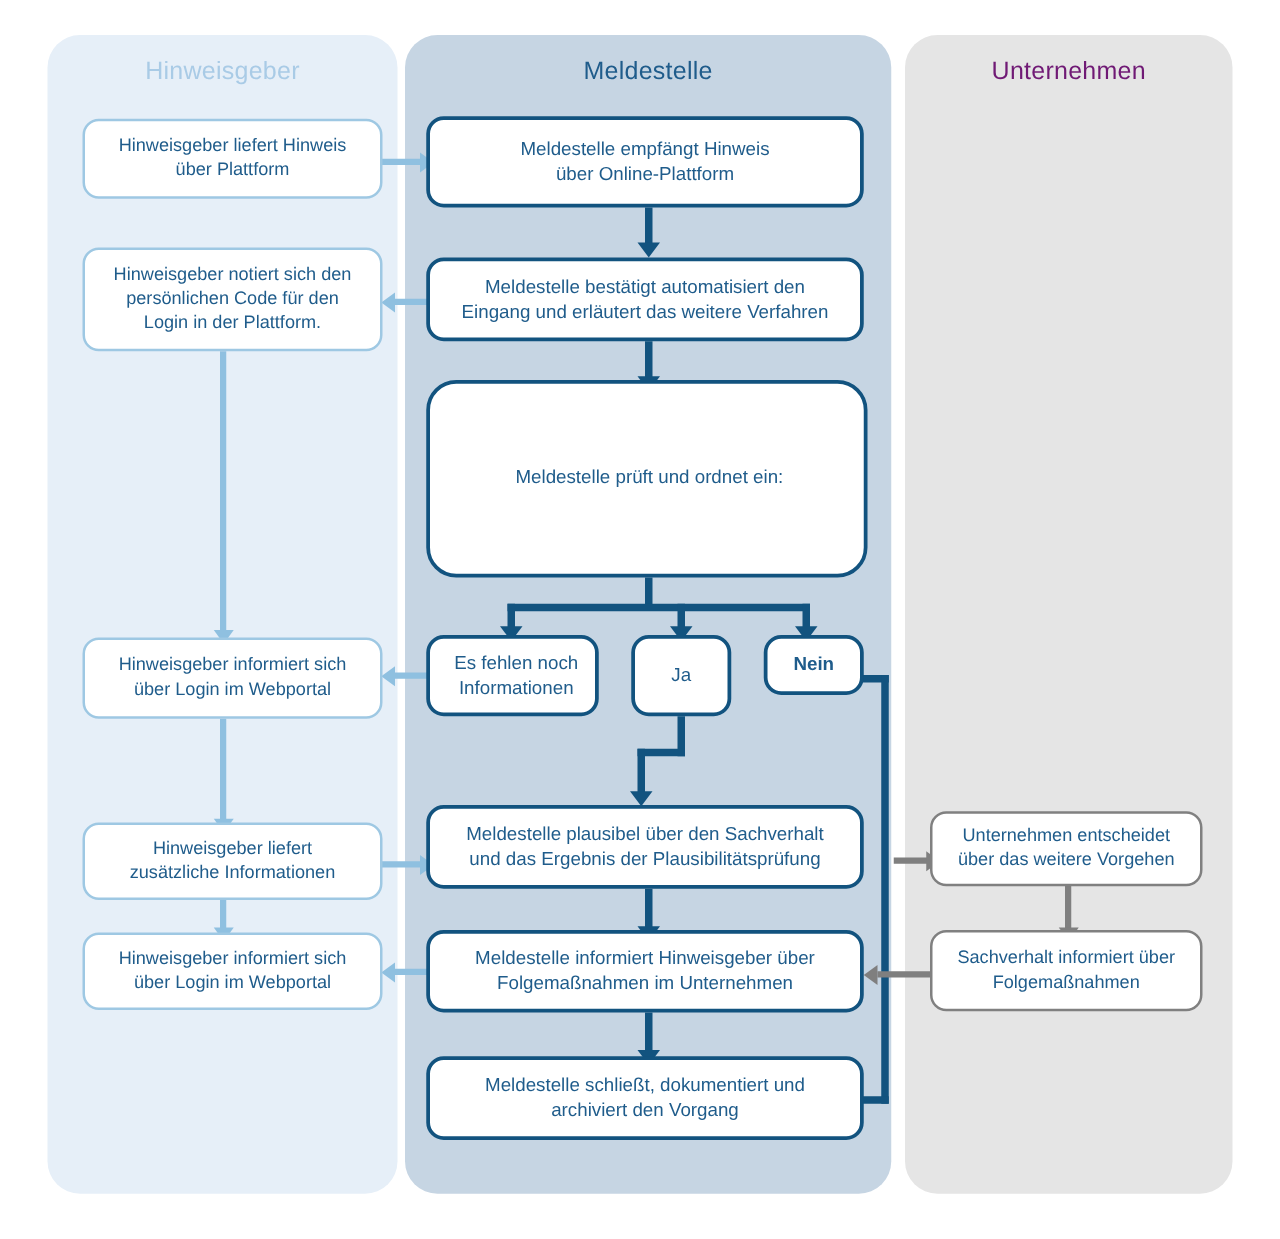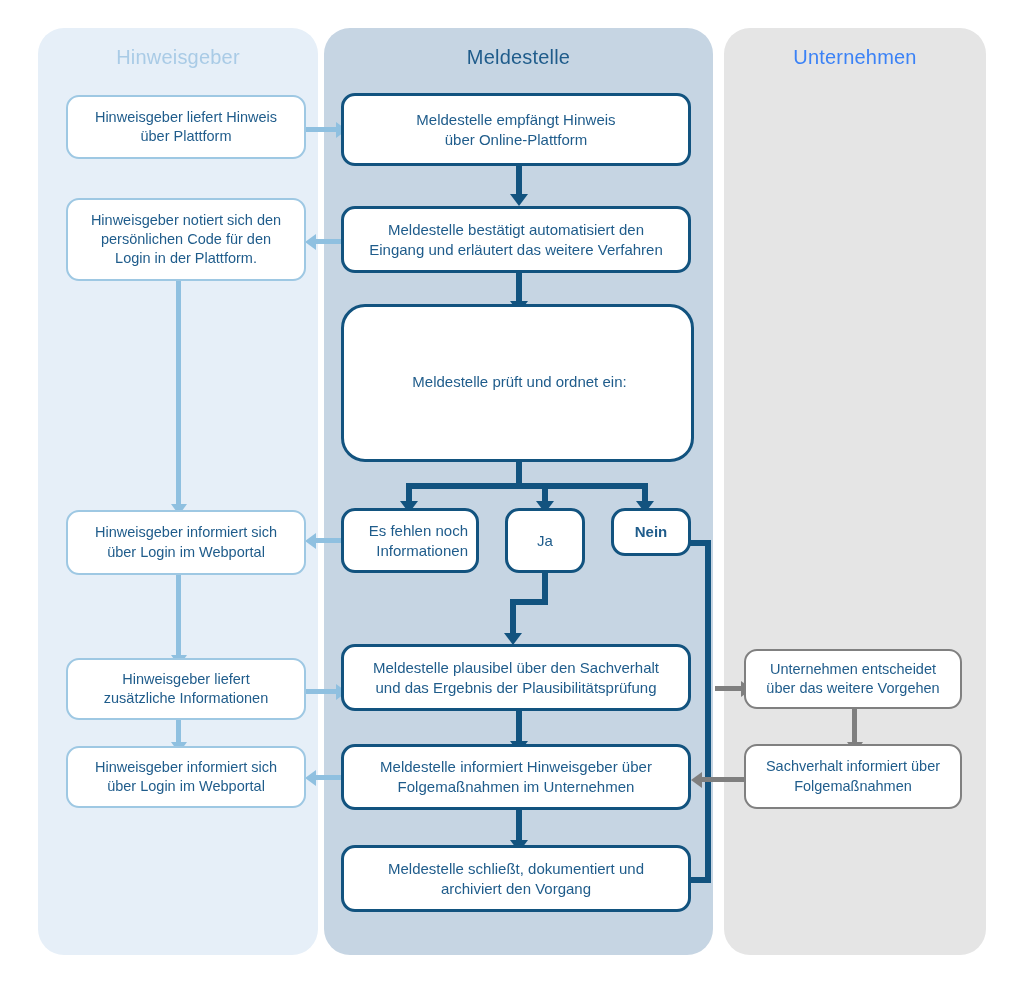--- a/index.html
+++ b/index.html
@@ -125,21 +125,21 @@
   <div class="lane" style="left:38px;top:28px;width:280px;height:927px;background:#e6eff8;">
   </div>
   <div class="lane-title" style="left:38px;width:280px;top:46px;color:#a9cbe6;">Hinweisgeber</div>
 
   <div class="lane" style="left:324px;top:28px;width:389px;height:927px;background:#c6d5e3;">
   </div>
   <div class="lane-title" style="left:324px;width:389px;top:46px;color:#1f5c8b;">Meldestelle</div>
 
   <div class="lane" style="left:724px;top:28px;width:262px;height:927px;background:#e5e5e5;">
   </div>
-  <div class="lane-title" style="left:724px;width:262px;top:46px;color:#3b82f6;">Unternehmen</div>
+  <div class="lane-title" style="left:724px;width:262px;top:46px;color:#701a75;">Unternehmen</div>
 
   <div class="seg lt" style="left:304px;top:127px;width:34px;height:5px;"></div>
   <div class="arrowhead ah-lt-right" style="left:336px;top:121.5px;"></div>
 
   <div class="seg lt" style="left:316px;top:239px;width:30px;height:5px;"></div>
   <div class="arrowhead ah-lt-left" style="left:305px;top:233.5px;"></div>
 
   <div class="seg lt" style="left:176px;top:281px;width:5px;height:225px;"></div>
   <div class="arrowhead ah-lt-down" style="left:170.5px;top:504px;"></div>
 
@@ -237,21 +237,21 @@
 Eingang und erläutert das weitere Verfahren</span>
   </div>
 
   <div class="box blue list" style="left:341px;top:304px;width:353px;height:158px;border-radius:24px;">
     <span class="txt">
       <span class="lead">Meldestelle prüft und ordnet ein:</span>
     </span>
   </div>
 
   <div class="box blue" style="left:341px;top:508px;width:138px;height:65px;">
-    <span class="txt" style="text-align:right;padding-left:14px;">Es fehlen noch
+    <span class="txt" style="text-align:center;padding-left:14px;">Es fehlen noch
 Informationen</span>
   </div>
 
   <div class="box blue" style="left:505px;top:508px;width:80px;height:65px;">
     <span class="txt">Ja</span>
   </div>
 
   <div class="box blue" style="left:611px;top:508px;width:80px;height:48px;font-weight:bold;">
     <span class="txt">Nein</span>
   </div>

